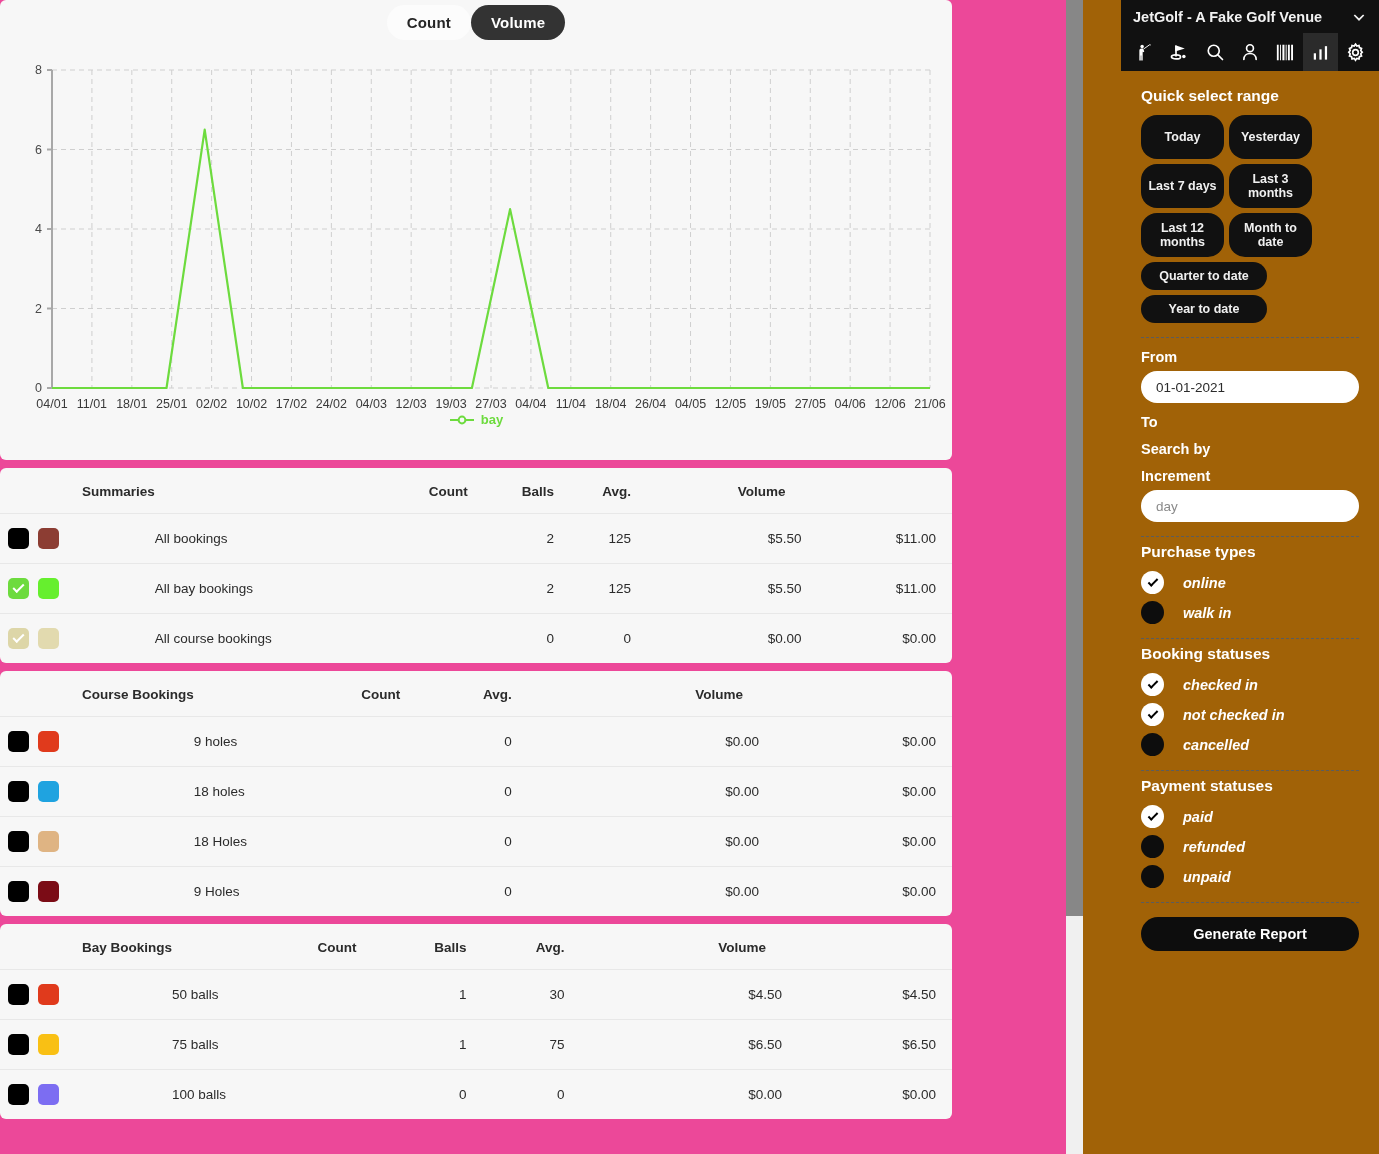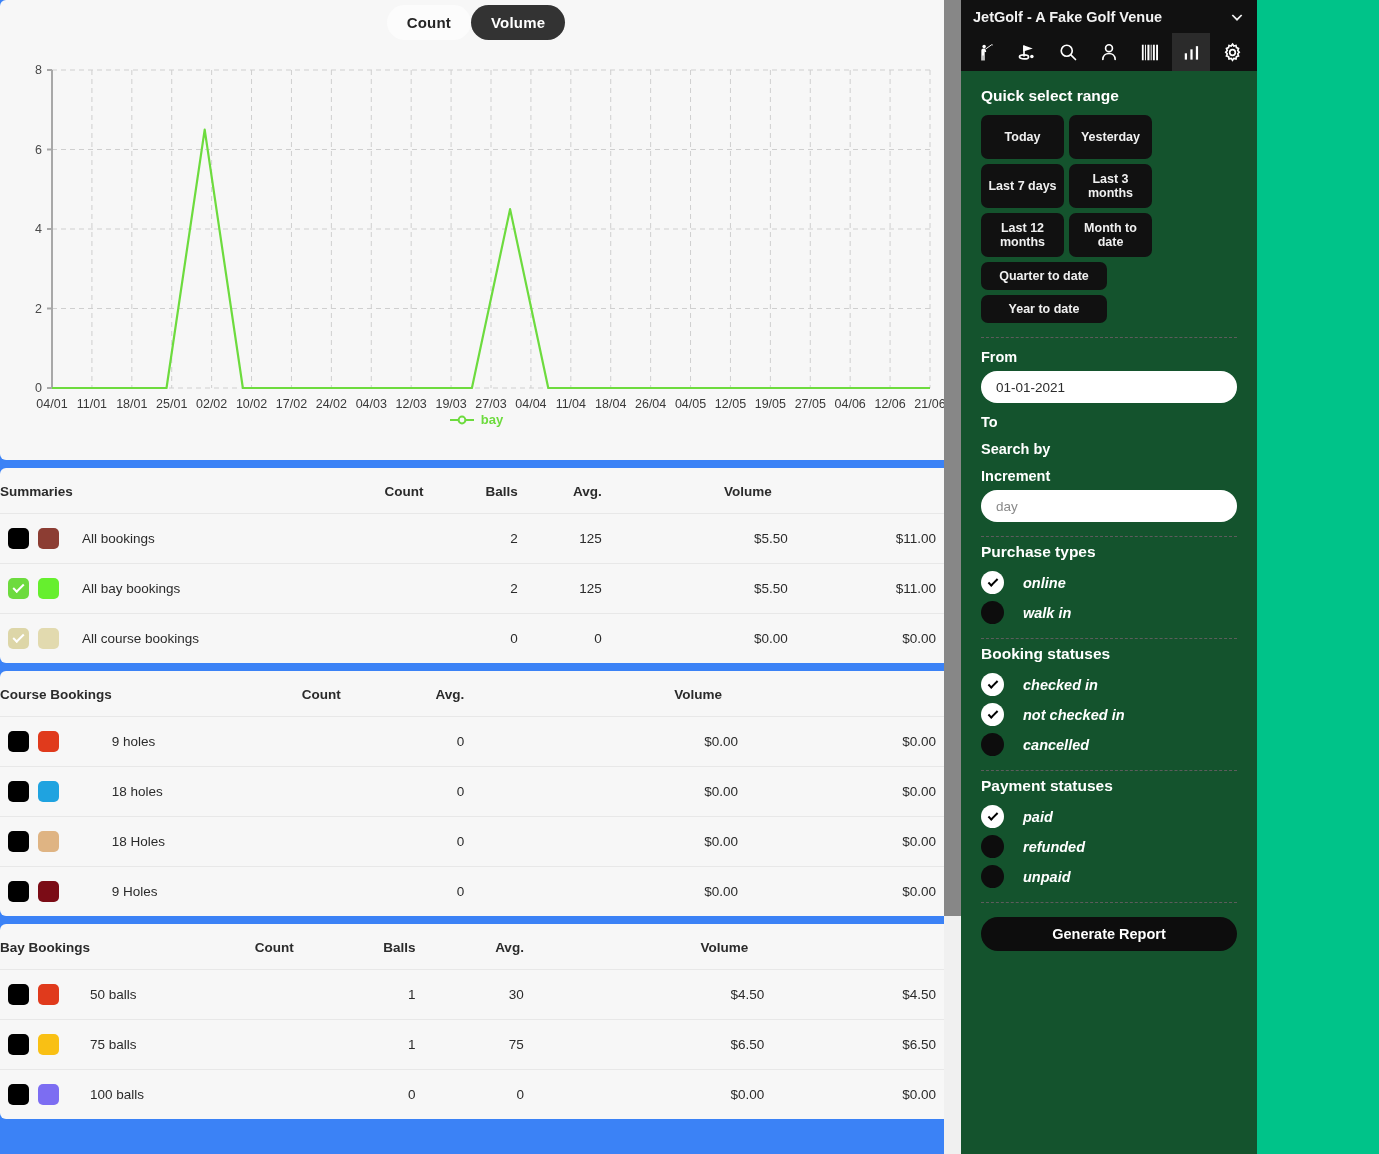--- a/index.html
+++ b/index.html
@@ -7,22 +7,22 @@
     width: 1379px; height: 1154px;
     font-family: "Liberation Sans", sans-serif;
     background: #00c389;
     overflow: hidden;
   }
   .app { position: relative; width: 1379px; height: 1154px; display: flex; }
 
   
   .main-wrap {
     position: relative;
-    width: 961px; height: 1154px;
-    background: #3b82f6;
+    width: 1083px; height: 1154px;
+    background: #ec4899;
     overflow: hidden;
   }
   .main-col { width: 1063px; }
   .card {
     background: #f7f7f7;
     border-radius: 6px;
     margin: 0 0 8px 0;
     width: 952px;
   }
 
@@ -46,21 +46,21 @@
     display: flex; justify-content: center; align-items: center; gap: 6px;
   }
   .legend-label { color: #6ddb3e; font-size: 13px; font-weight: 700; }
 
   
   table { width: 100%; border-collapse: collapse; }
   thead th {
     font-size: 13.5px; font-weight: 700; color: #2b2b2b;
     padding: 16px 0 14px 0; text-align: right; white-space: nowrap;
   }
-  thead th.first { text-align: left; }
+  thead th.first { text-align: left; padding-left: 82px; }
   thead th.pad-r { padding-right: 16px; }
   tbody tr { border-top: 1px solid #e8e8e8; }
   tbody td {
     font-size: 13.5px; color: #2b2b2b; padding: 14px 0; text-align: right;
     white-space: nowrap;
   }
   tbody td.name { text-align: left; padding-left: 0; }
   tbody td.pad-r { padding-right: 16px; }
   td.swatches { width: 82px; padding-left: 8px; text-align: left; }
   .sw-pair { display: flex; gap: 9px; align-items: center; }
@@ -79,22 +79,22 @@
     position: absolute; top: 0; right: 0; width: 17px; height: 1154px;
     background: #f0f0f0;
   }
   .scroll-thumb {
     position: absolute; top: 0; left: 0; width: 17px; height: 916px;
     background: #878787;
   }
 
   
   .sidebar {
-    width: 296px; height: 1154px; background: #14532d;
-    position: relative; overflow: hidden;
+    width: 296px; height: 1154px; background: #a16207;
+    position: relative; overflow: hidden; padding-left: 38px;
   }
   .sb-title {
     background: #111111; height: 33px; display: flex; align-items: center;
     padding: 0 12px; justify-content: space-between;
   }
   .sb-title span.t { color: #f2f2f2; font-size: 14.5px; font-weight: 600; }
   .chev { width: 16px; height: 16px; color: #f2f2f2; }
   .sb-icons {
     background: #111111; height: 38px; display: flex; align-items: stretch;
     justify-content: space-between; padding: 0 6px;
@@ -107,21 +107,21 @@
   .sb-body { padding: 10px 20px 0 20px; }
 
   .sb-h {
     color: #ffffff; font-size: 15.5px; font-weight: 700;
     margin: 6px 0 10px 0;
   }
   .qs-grid { display: flex; flex-wrap: wrap; gap: 5px; }
   .qs-btn {
     background: #111111; color: #f0f0f0; border: none; cursor: pointer;
     font-family: "Liberation Sans", sans-serif;
-    font-size: 12.5px; font-weight: 700; border-radius: 7px;
+    font-size: 12.5px; font-weight: 700; border-radius: 16px;
     height: 44px; width: 83px; line-height: 1.15;
     display: flex; align-items: center; justify-content: center; text-align: center;
     padding: 0 4px;
   }
   .qs-btn.wide { width: 126px; height: 28px; }
   .divider { border-top: 1px dashed #5c5c5c; margin: 14px 0 0 0; }
 
   .fld-label { color: #ffffff; font-size: 14.5px; font-weight: 700; margin: 11px 0 6px 0; }
   .fld {
     background: #ffffff; border-radius: 20px; height: 32px;

